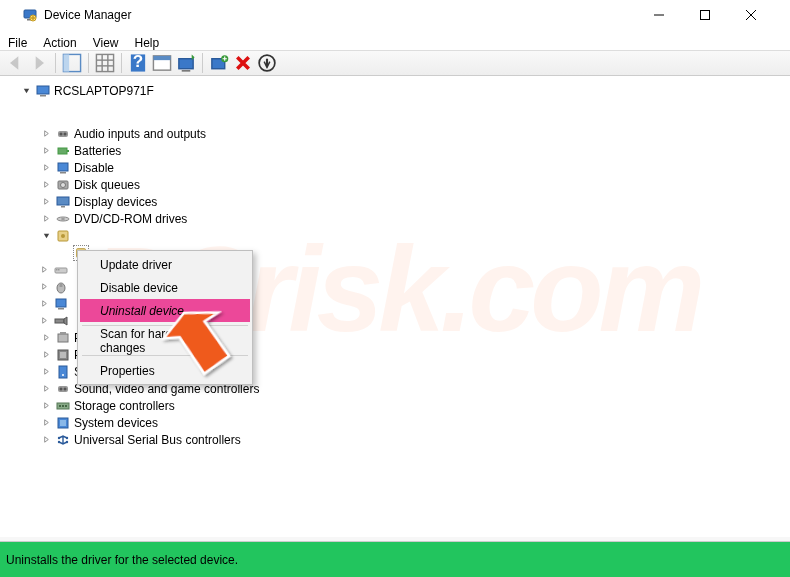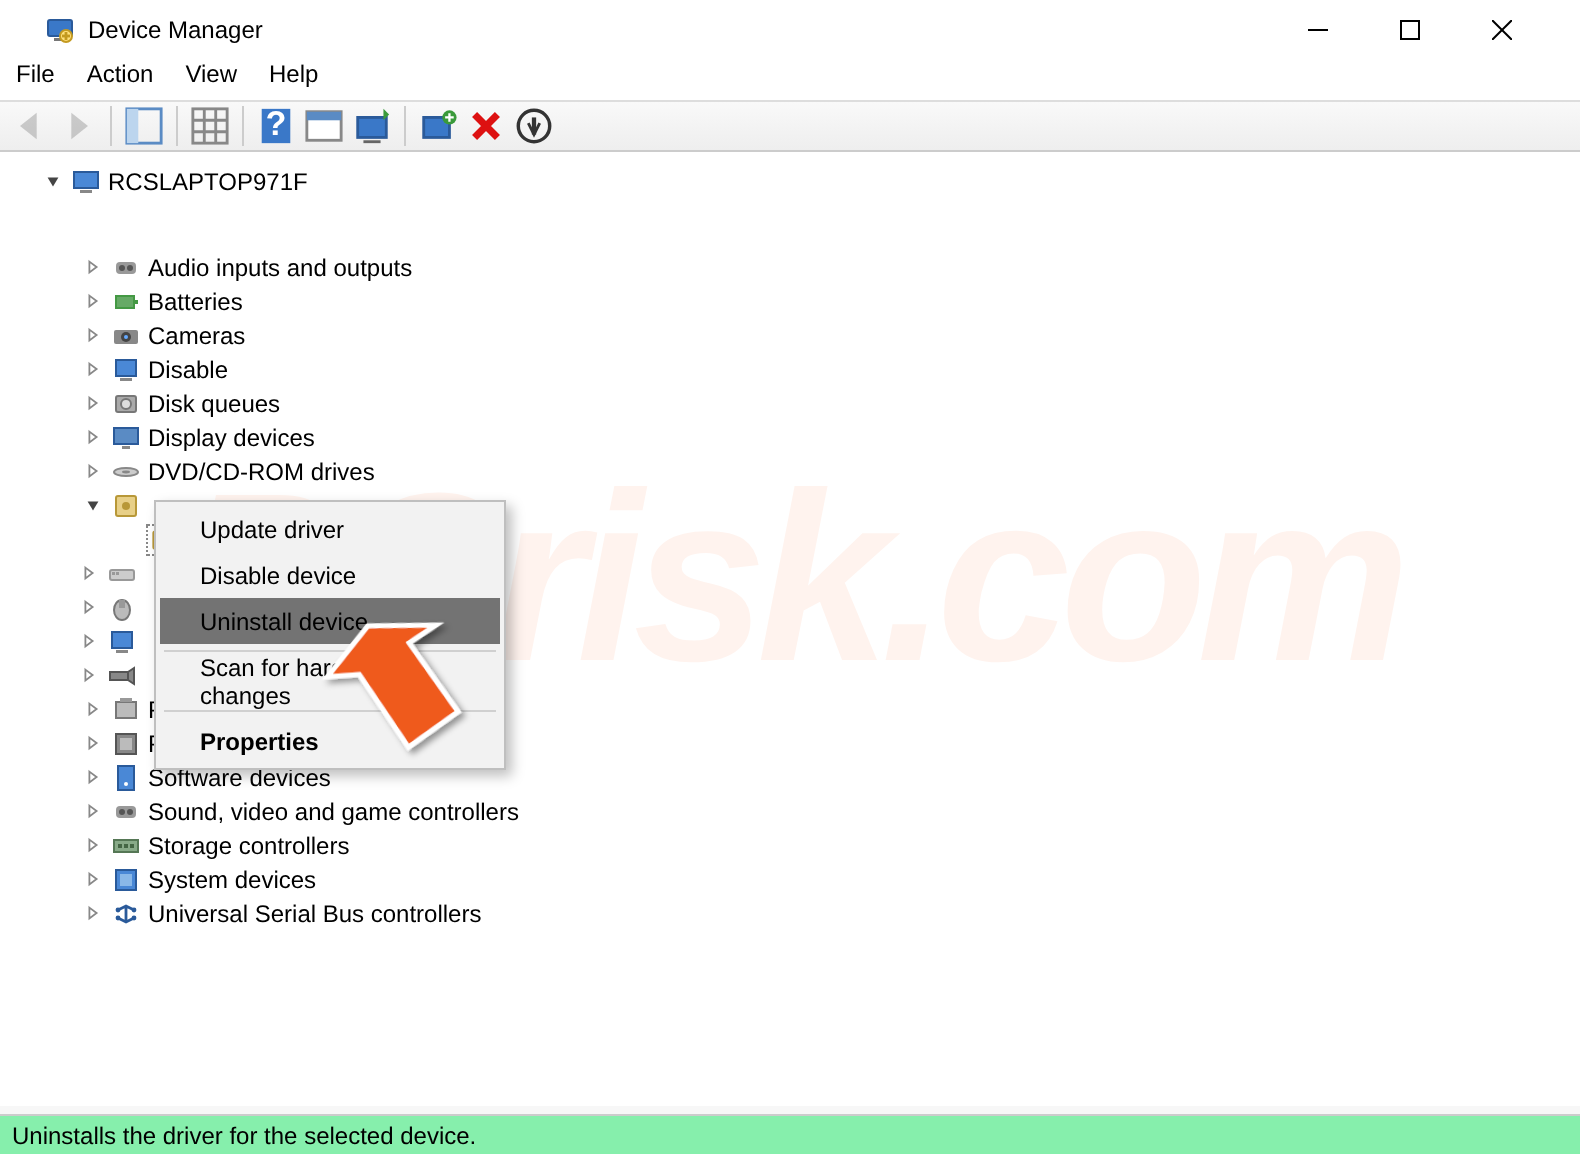--- a/index.html
+++ b/index.html
@@ -14,21 +14,21 @@
 
 
 .titlebar { height: 30px; display: flex; align-items: center; padding: 0 16px; }
 .titlebar .app-icon { width: 16px; height: 16px; margin: 0 6px; }
 .titlebar .title { flex: 0 0 auto; }
 .titlebar .spacer { flex: 1; }
 .winbtn { width: 46px; height: 30px; display: flex; align-items: center; justify-content: center; }
 .winbtn svg { width: 10px; height: 10px; }
 
 
-.menubar { height: 20px; display: flex; align-items: flex-start; gap: 16px; padding: 0 8px; }
+.menubar { height: 20px; display: flex; align-items: flex-end; gap: 16px; padding: 0 8px; }
 .menubar span { cursor: default; }
 
 
 .toolbar { height: 26px; border-top: 1px solid #ddd; border-bottom: 1px solid #ccc;
   background: linear-gradient(#f9f9f9,#eee); display: flex; align-items: center; padding: 0 4px; gap: 2px; }
 .tbtn { width: 22px; height: 22px; display: flex; align-items: center; justify-content: center; border: 1px solid transparent; }
 .tbtn.disabled { opacity: .4; }
 .tsep { width: 1px; height: 20px; background: #ccc; margin: 0 3px; }
 
 
@@ -37,30 +37,30 @@
 .arrow { width: 12px; height: 12px; display: flex; align-items: center; justify-content: center; }
 .arrow svg { width: 9px; height: 9px; }
 .childs { padding-left: 18px; margin-top: 26px; }
 .childs .row { padding-left: 2px; }
 .devicon { width: 16px; height: 16px; flex: 0 0 16px; display:flex; align-items:center; justify-content:center; }
 
 
 .ctxmenu { position: absolute; left: 77px; top: 250px; width: 176px; background: #f2f2f2;
   border: 1px solid #bfbfbf; box-shadow: 3px 3px 6px rgba(0,0,0,.25); z-index: 5; padding: 2px; }
 .ctxmenu .item { height: 23px; display: flex; align-items: center; padding: 0 20px; }
-.ctxmenu .item.hover { background: #737373; }
+.ctxmenu .item.hover { background: #ec4899; font-style: italic; }
 .ctxmenu .sep { height: 1px; background: #d0d0d0; margin: 3px 2px; }
-.ctxmenu .item.bold { font-weight: 700; }
+.ctxmenu .item.bold { font-weight: 400; }
 
 
 .bigarrow { position: absolute; left: 158px; top: 302px; z-index: 10; }
 
 
-.statusbar { position: absolute; bottom: 0; left: 0; right: 0; height: 20px; border-top: 1px solid #ccc;
-  display: flex; align-items: center; padding: 0 6px; background: #86efac; }
+.statusbar { position: absolute; bottom: 0; left: 0; right: 0; height: 36px; border-top: 1px solid #ccc;
+  display: flex; align-items: center; padding: 0 6px; background: #22c55e; }
 .statusbar::before { content:""; position:absolute; top:-5px; left:0; right:0; height:4px; background: rgba(0,0,0,0.03); }
 </style>
 </head>
 <body>
 
 <div class="watermark">PCrisk.com</div>
 
 <div class="titlebar">
   <span class="app-icon">
     <svg viewBox="0 0 16 16">
@@ -214,35 +214,20 @@
         <span>Batteries</span>
       </div>
       <div class="row">
         <span class="arrow">
           <svg viewBox="0 0 10 10">
             <path d="M3 2 L7 5 L3 8 Z" fill="none" stroke="#888" stroke-width="1"></path>
           </svg>
         </span>
         <span class="devicon">
           <svg viewBox="0 0 16 16">
-            <rect x="2" y="5" width="12" height="7" rx="1" fill="#888"></rect>
-            <circle cx="8" cy="8.5" r="2.5" fill="#444"></circle>
-            <circle cx="8" cy="8.5" r="1" fill="#6af"></circle>
-          </svg>
-        </span>
-        <span>Cameras</span>
-      </div>
-      <div class="row">
-        <span class="arrow">
-          <svg viewBox="0 0 10 10">
-            <path d="M3 2 L7 5 L3 8 Z" fill="none" stroke="#888" stroke-width="1"></path>
-          </svg>
-        </span>
-        <span class="devicon">
-          <svg viewBox="0 0 16 16">
             <rect x="3" y="3" width="10" height="8" fill="#4a88d6" stroke="#2a5a9a"></rect>
             <rect x="5" y="12" width="6" height="1.5" fill="#888"></rect>
           </svg>
         </span>
         <span>Disable</span>
       </div>
       <div class="row">
         <span class="arrow">
           <svg viewBox="0 0 10 10">
             <path d="M3 2 L7 5 L3 8 Z" fill="none" stroke="#888" stroke-width="1"></path>

